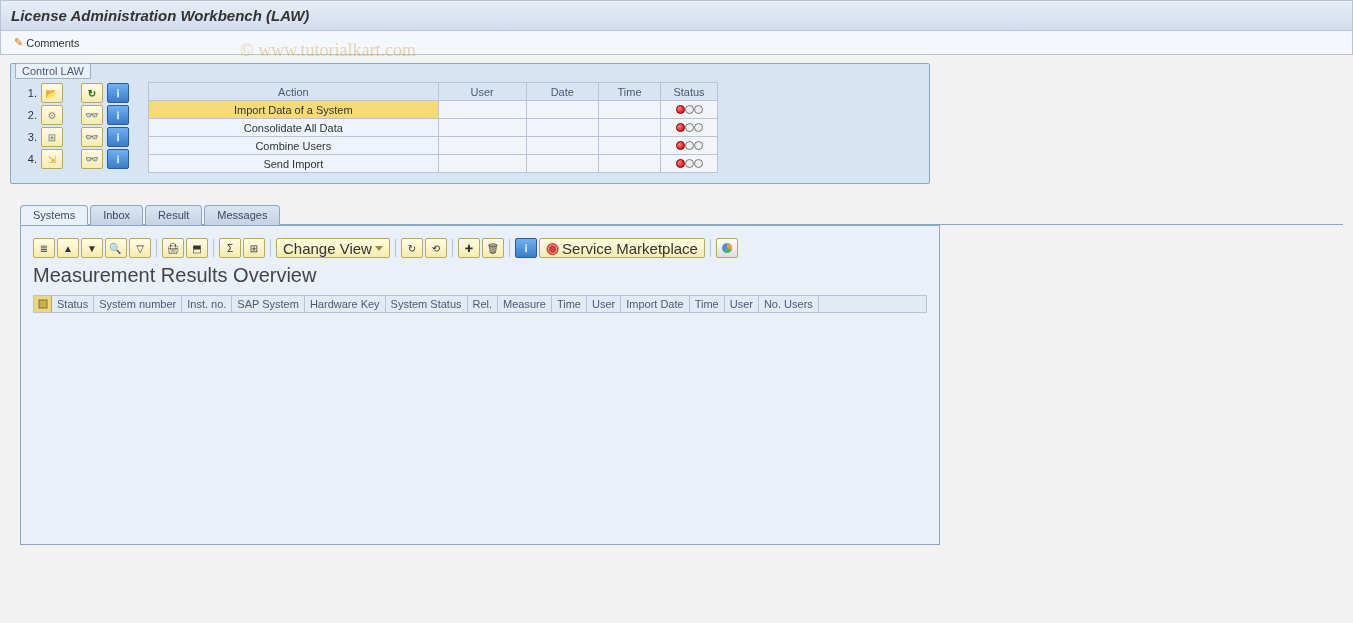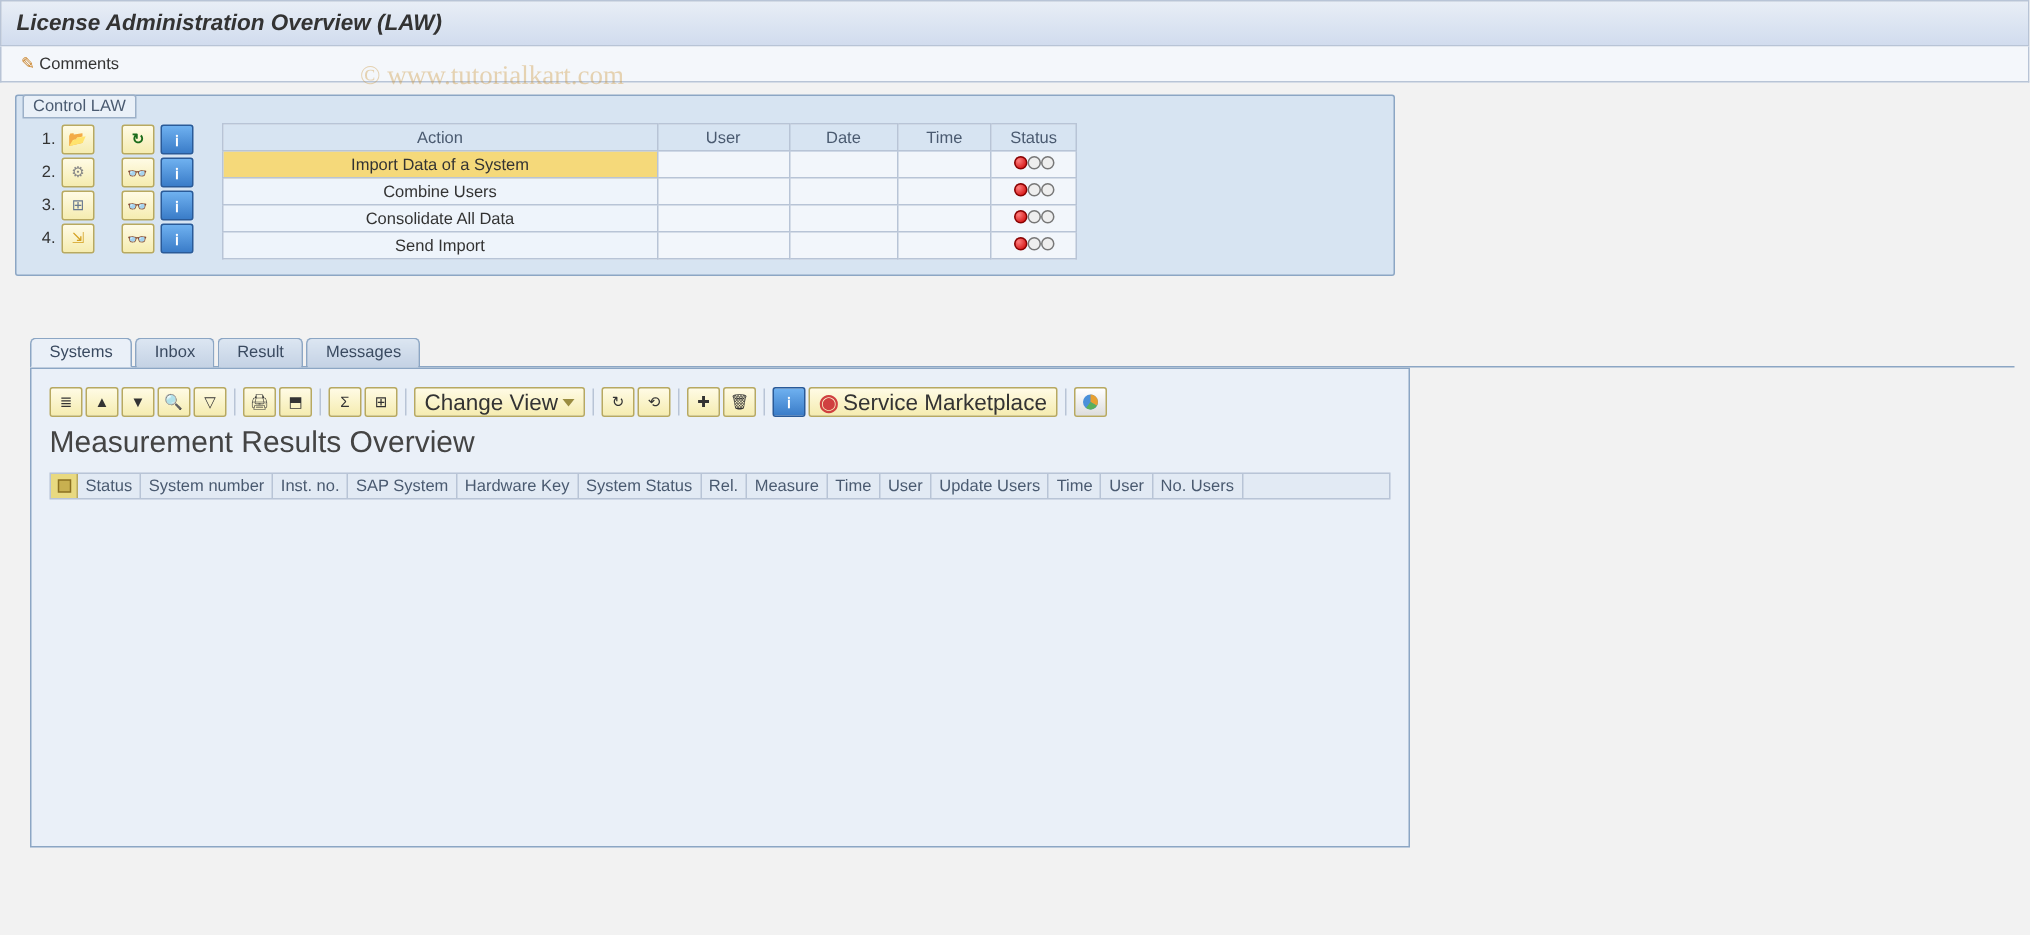--- a/index.html
+++ b/index.html
@@ -129,21 +129,20 @@
     border: 1px solid #8ca6c4;
     border-bottom: none;
     padding: 3px 12px;
     margin-right: 2px;
     border-radius: 4px 4px 0 0;
     cursor: pointer;
     font-size: 11px;
     color: #3a4a60;
     position: relative;
     top: 1px;
-    margin-top: 20px;
   }
   .tab.active {
     background: #eaf0f8;
     font-weight: normal;
     border-bottom: 1px solid #eaf0f8;
   }
   .tab-panel {
     border: 1px solid #8ca6c4;
     background: #eaf0f8;
     padding: 12px;
@@ -222,21 +221,21 @@
     left: 240px;
     color: rgba(200, 140, 40, 0.35);
     font-size: 18px;
     font-family: Georgia, serif;
     pointer-events: none;
   }
 </style>
 </head>
 <body>
 
-<div class="title-bar">License Administration Overview (LAW)</div>
+<div class="title-bar">License Administration Workbench (LAW)</div>
 
 <div class="toolbar-top">
   <span class="icon-btn">
     <span class="icon-pencil"></span>
     <span>Comments</span>
   </span>
 </div>
 
 <div class="watermark">© www.tutorialkart.com</div>
 
@@ -318,32 +317,32 @@
             <td></td>
             <td></td>
             <td></td>
             <td style="text-align:center"><span class="status-lights">
                   <span class="light red"></span>
                   <span class="light"></span>
                   <span class="light"></span>
                 </span></td>
           </tr>
           <tr>
-            <td class="action-cell">Combine Users</td>
+            <td class="action-cell">Consolidate All Data</td>
             <td></td>
             <td></td>
             <td></td>
             <td style="text-align:center"><span class="status-lights">
                   <span class="light red"></span>
                   <span class="light"></span>
                   <span class="light"></span>
                 </span></td>
           </tr>
           <tr>
-            <td class="action-cell">Consolidate All Data</td>
+            <td class="action-cell">Combine Users</td>
             <td></td>
             <td></td>
             <td></td>
             <td style="text-align:center"><span class="status-lights">
                   <span class="light red"></span>
                   <span class="light"></span>
                   <span class="light"></span>
                 </span></td>
           </tr>
           <tr>
@@ -422,20 +421,20 @@
       <div class="col">Status</div>
       <div class="col">System number</div>
       <div class="col">Inst. no.</div>
       <div class="col">SAP System</div>
       <div class="col">Hardware Key</div>
       <div class="col">System Status</div>
       <div class="col">Rel.</div>
       <div class="col">Measure</div>
       <div class="col">Time</div>
       <div class="col">User</div>
-      <div class="col">Update Users</div>
+      <div class="col">Import Date</div>
       <div class="col">Time</div>
       <div class="col">User</div>
       <div class="col">No. Users</div>
     </div>
   </div>
 
 </div>
 
 </body></html>

